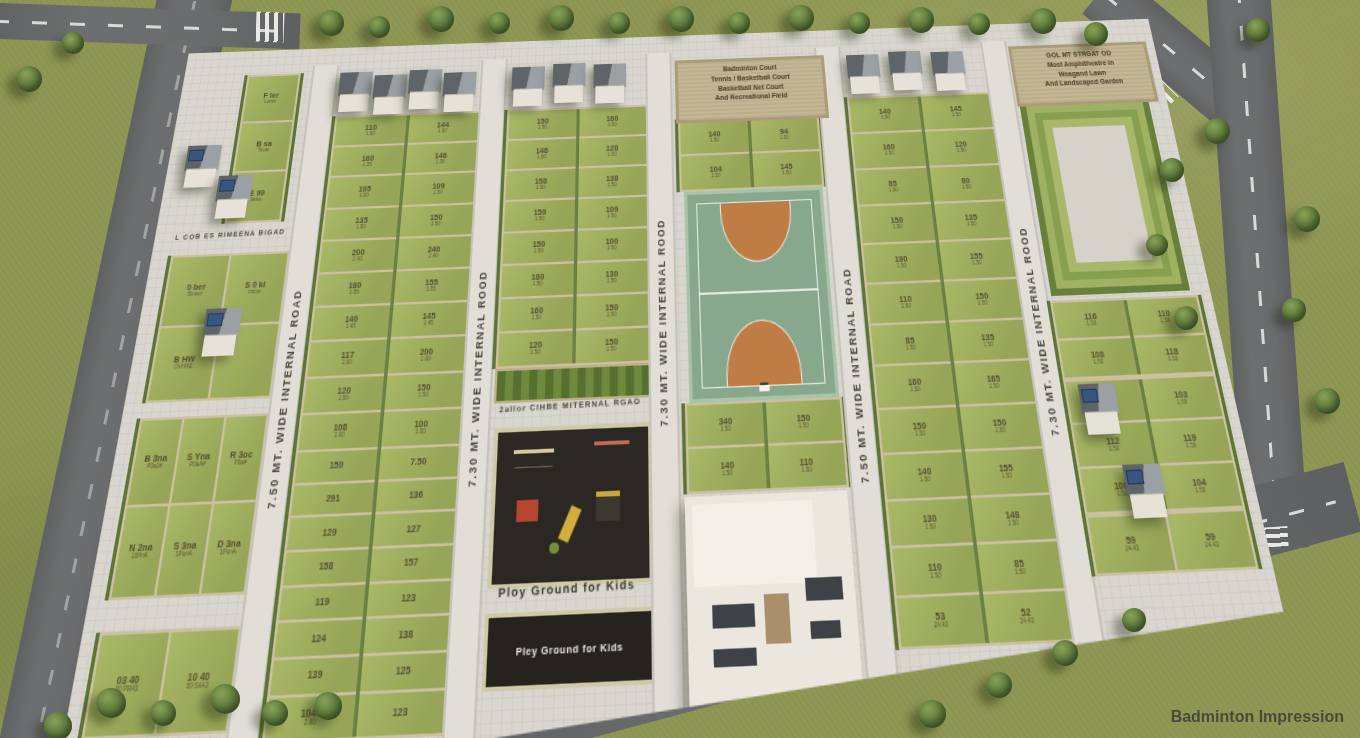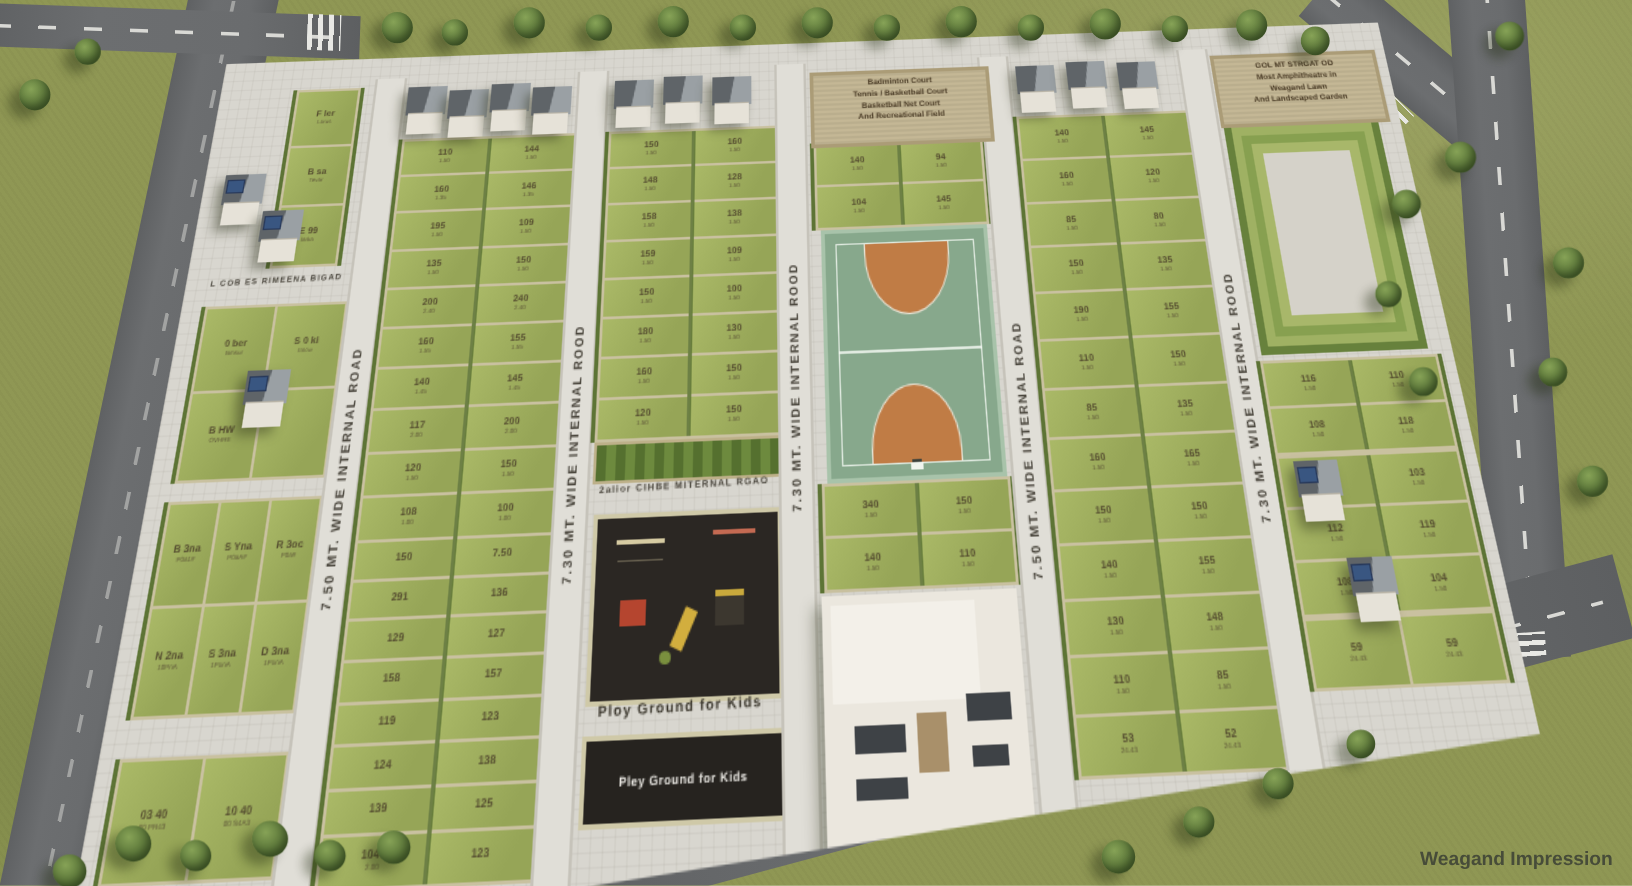--- a/index.html
+++ b/index.html
@@ -722,21 +722,21 @@
     <div class="house solar" style="left:826px;top:336px;">
         <div class="roof"></div>
         <div class="wall"></div>
       </div>
     <div class="house solar" style="left:852px;top:400px;">
         <div class="roof"></div>
         <div class="wall"></div>
       </div>
   </div>
 
-  <div class="wm">Weagand Impression</div>
+  <div class="wm">Badminton Impression</div>
 <div class="tree" style="left: 318px; top: 10px; width: 26px; height: 26px;"></div>
     <div class="tree" style="left: 368px; top: 16px; width: 22px; height: 22px;"></div>
     <div class="tree" style="left: 428px; top: 6px; width: 26px; height: 26px;"></div>
     <div class="tree" style="left: 488px; top: 12px; width: 22px; height: 22px;"></div>
     <div class="tree" style="left: 548px; top: 5px; width: 26px; height: 26px;"></div>
     <div class="tree" style="left: 608px; top: 12px; width: 22px; height: 22px;"></div>
     <div class="tree" style="left: 668px; top: 6px; width: 26px; height: 26px;"></div>
     <div class="tree" style="left: 728px; top: 12px; width: 22px; height: 22px;"></div>
     <div class="tree" style="left: 788px; top: 5px; width: 26px; height: 26px;"></div>
     <div class="tree" style="left: 848px; top: 12px; width: 22px; height: 22px;"></div>

